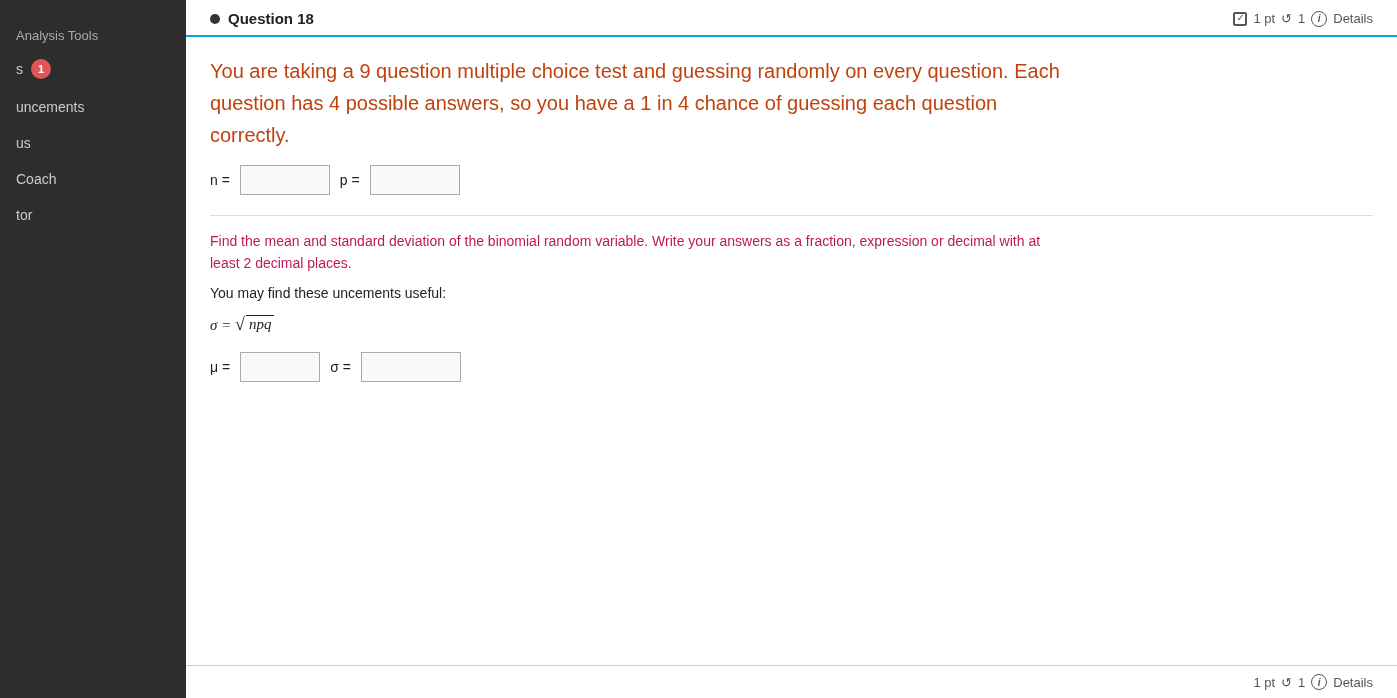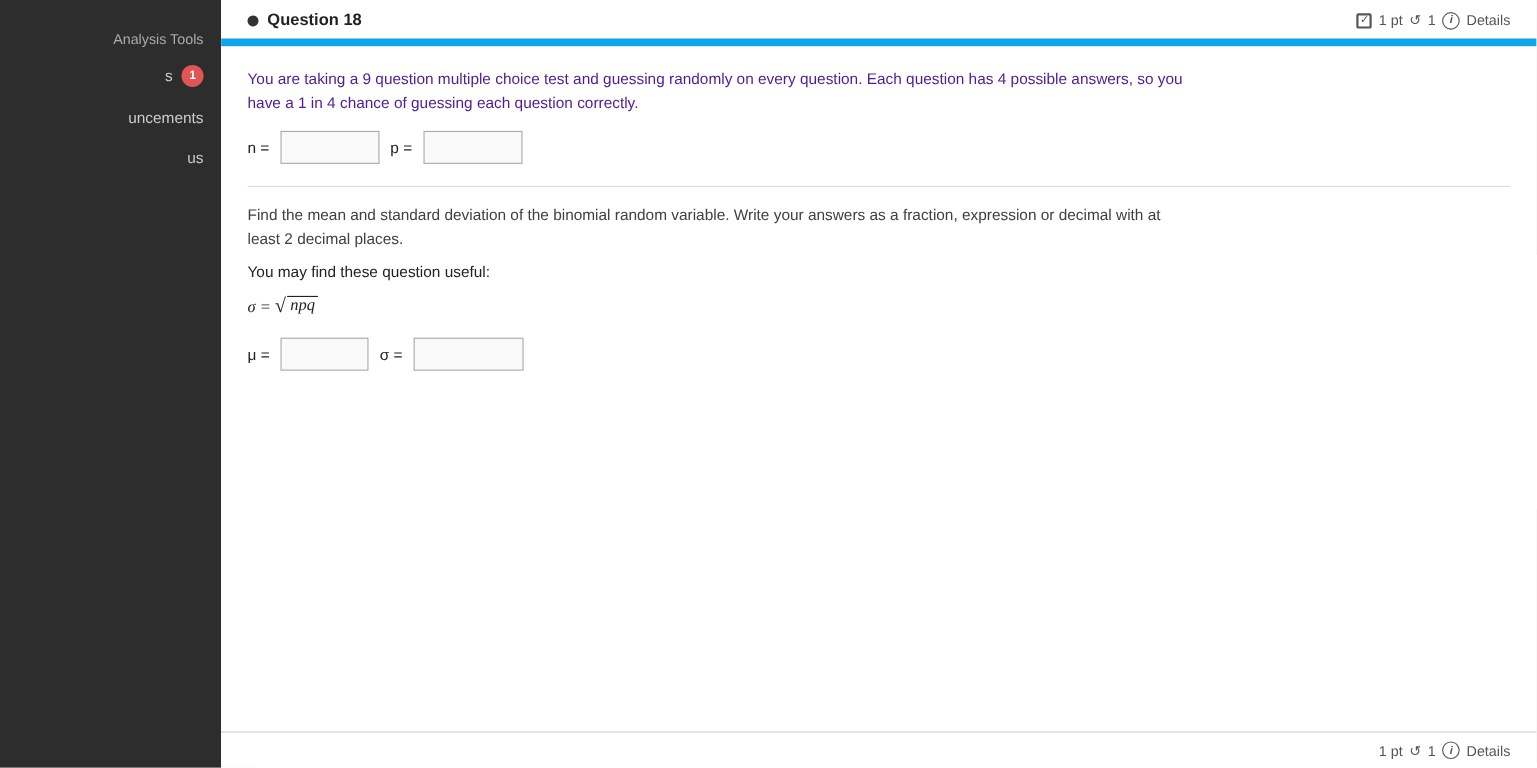--- a/index.html
+++ b/index.html
@@ -7,28 +7,27 @@
       font-family: Arial, sans-serif;
       background: #f0f0f0;
       display: flex;
       height: 698px;
       width: 1397px;
       overflow: hidden;
     }
 
     
     .sidebar {
-      width: 201px;
+      width: 186px;
       background: #2d2d2d;
       color: #ccc;
       display: flex;
       flex-direction: column;
       padding-top: 20px;
       flex-shrink: 0;
-      align-items: flex-end;
     }
     .sidebar-item {
       padding: 10px 16px;
       font-size: 14px;
       color: #ccc;
       cursor: pointer;
       position: relative;
     }
     .sidebar-item.has-badge {
       display: flex;
@@ -56,21 +55,21 @@
       display: flex;
       flex-direction: column;
       overflow-y: auto;
     }
 
     .question-header {
       display: flex;
       align-items: center;
       justify-content: space-between;
       padding: 10px 24px 8px 24px;
-      border-bottom: 7px solid #0ea5e9;
+      border-bottom: 2px solid #0ea5e9;
     }
     .question-title {
       display: flex;
       align-items: center;
       gap: 8px;
       font-size: 15px;
       font-weight: bold;
       color: #222;
     }
     .question-dot {
@@ -119,22 +118,22 @@
     .retry-icon {
       font-size: 13px;
     }
 
     .question-body {
       padding: 18px 24px;
       flex: 1;
     }
 
     .question-text {
-      font-size: 14px;
-      color: #4c1d95;
+      font-size: 20px;
+      color: #c2410c;
       line-height: 1.6;
       margin-bottom: 14px;
       max-width: 860px;
     }
 
     .input-row {
       display: flex;
       align-items: center;
       gap: 10px;
       margin-bottom: 20px;
@@ -154,21 +153,21 @@
     }
 
     .section-divider {
       border: none;
       border-top: 1px solid #ddd;
       margin: 8px 0 14px 0;
     }
 
     .find-text {
       font-size: 14px;
-      color: #404040;
+      color: #be185d;
       line-height: 1.6;
       max-width: 860px;
       margin-bottom: 10px;
     }
 
     .useful-text {
       font-size: 14px;
       color: #222;
       margin-bottom: 14px;
     }
@@ -229,20 +228,22 @@
 <body>
 
 <div class="sidebar">
   <div class="sidebar-analysis">Analysis Tools</div>
   <div class="sidebar-item has-badge">
     <span>s</span>
     <span class="badge">1</span>
   </div>
   <div class="sidebar-item">uncements</div>
   <div class="sidebar-item">us</div>
+  <div class="sidebar-item">Coach</div>
+  <div class="sidebar-item">tor</div>
 </div>
 
 <div class="main">
 
   <div class="question-header">
     <div class="question-title">
       <span class="question-dot"></span>
       <span>Question 18</span>
     </div>
     <div class="header-meta">
@@ -263,21 +264,21 @@
       <span class="input-label">n =</span>
       <input type="text" class="answer-input" value="" style="">
       <span class="input-label">p =</span>
       <input type="text" class="answer-input" value="" style="">
     </div>
 
     <hr class="section-divider">
 
     <p class="find-text">Find the mean and standard deviation of the binomial random variable. Write your answers as a fraction, expression or decimal with at least 2 decimal places.</p>
 
-    <p class="useful-text">You may find these question useful:</p>
+    <p class="useful-text">You may find these uncements useful:</p>
 
 
     <div class="formula-block">
       <span class="formula">
         <span>σ = </span>
         <span class="sqrt-container">
           <span class="sqrt-symbol">√</span>
           <span class="sqrt-inner">npq</span>
         </span>
       </span>

